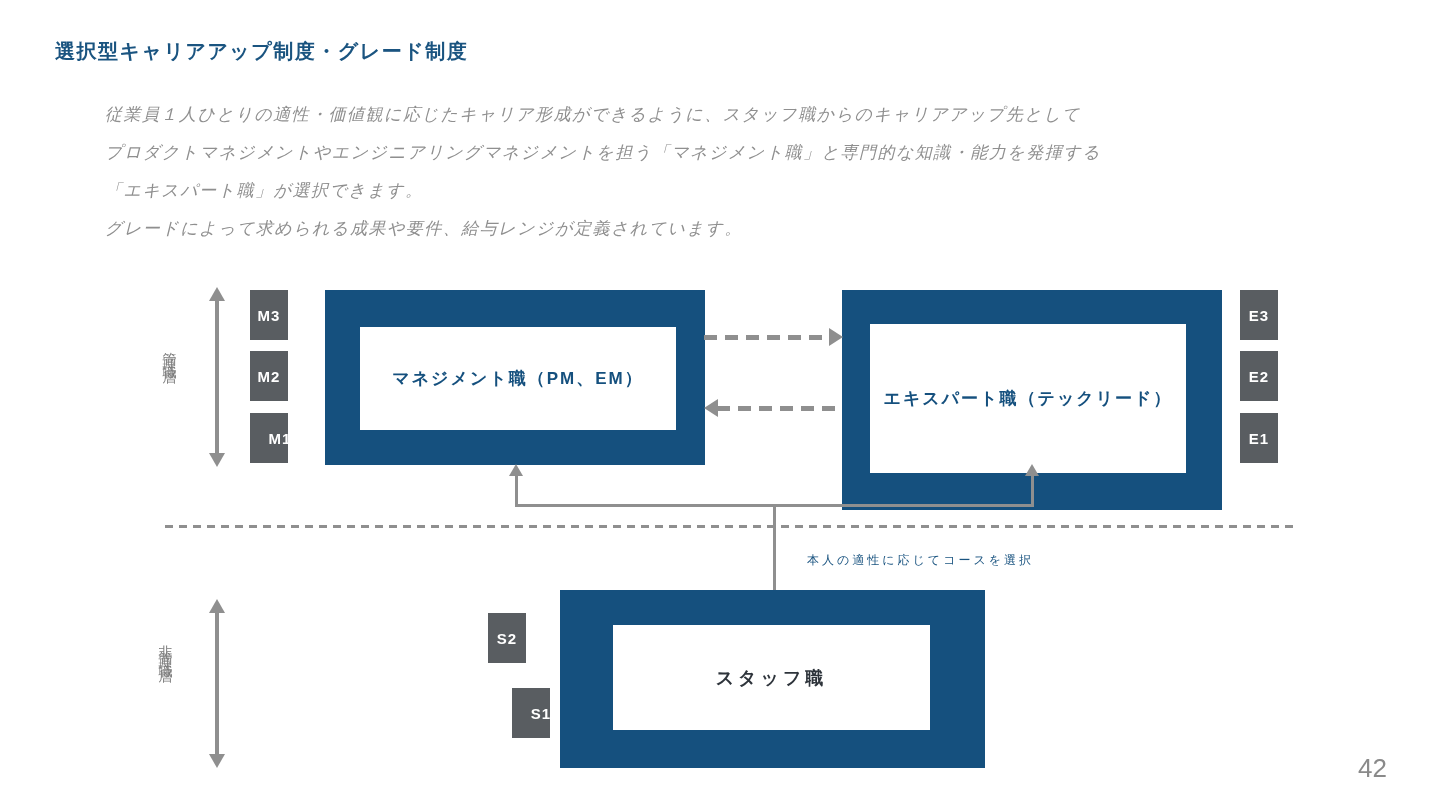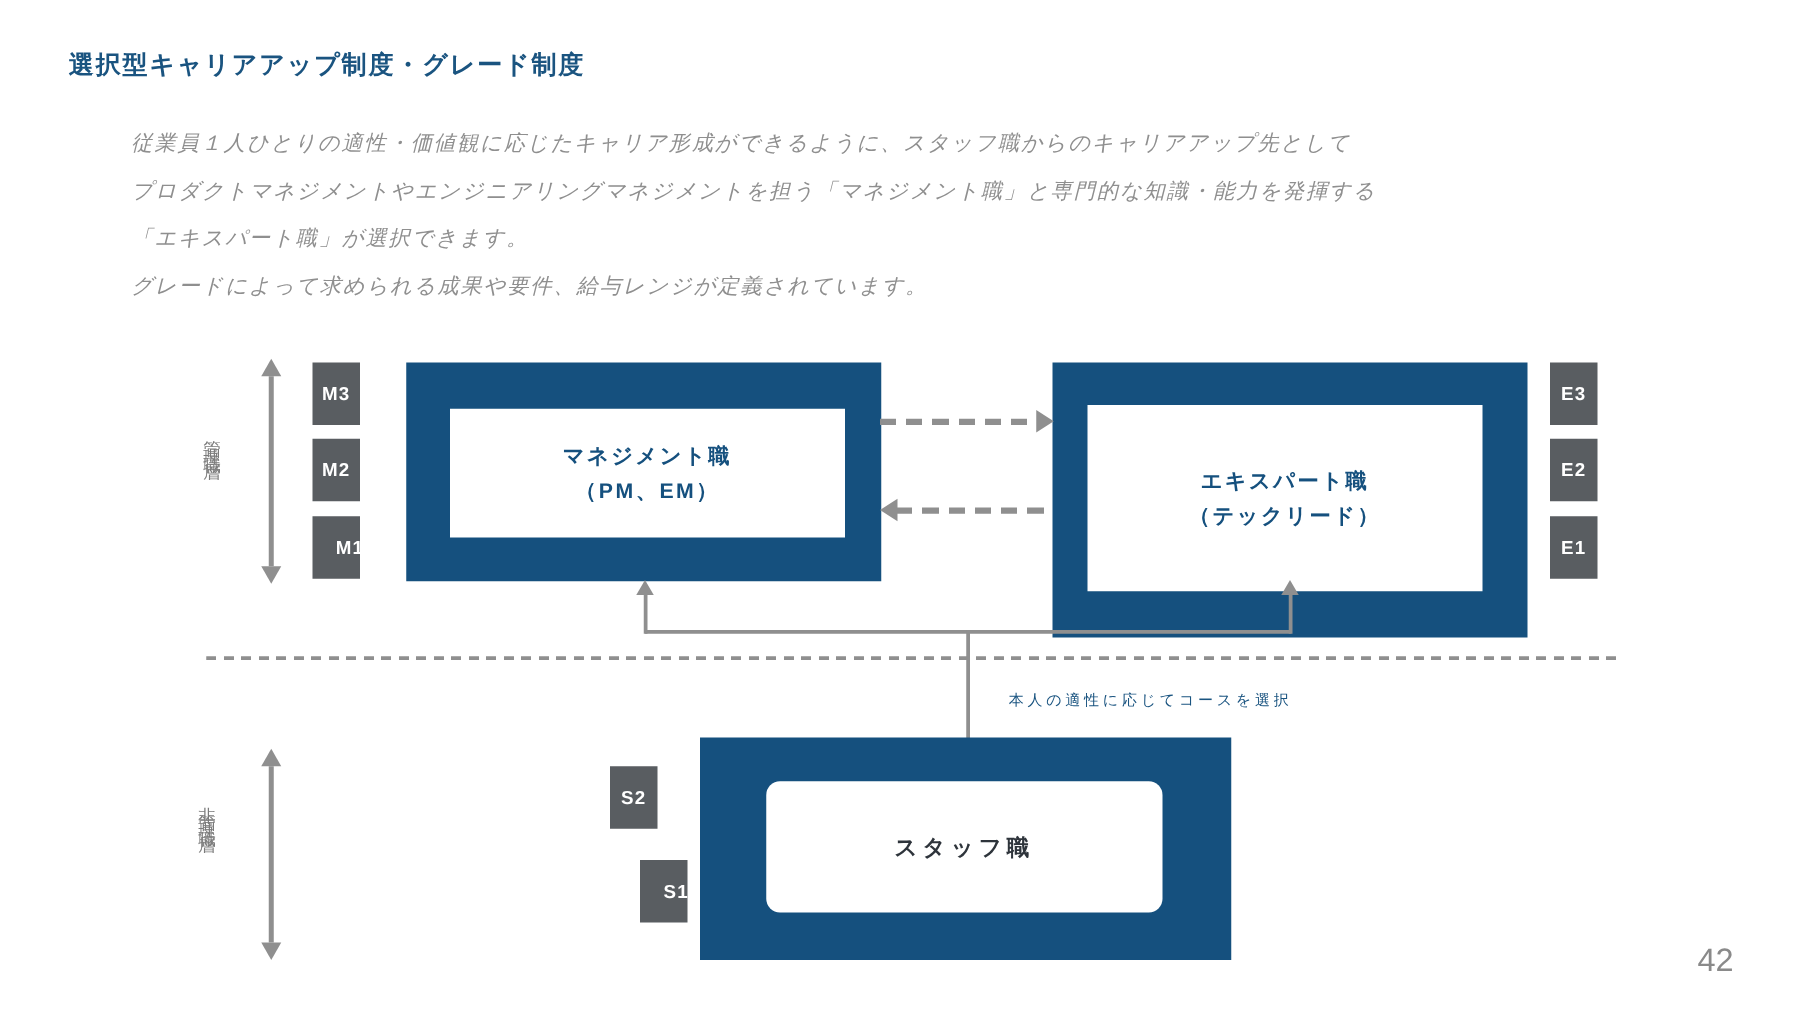--- a/index.html
+++ b/index.html
@@ -22,21 +22,21 @@
   .grade {
     position: absolute; width: 38px; height: 50px; background: #595D61;
     color: #ffffff; font-weight: bold; font-size: 15px; letter-spacing: 1px;
     display: flex; align-items: center; justify-content: center;
   }
 
   
   .navy-box { position: absolute; background: #15507E; }
   .inner-white {
     position: absolute; background: #ffffff;
-    display: flex; flex-direction: column; align-items: center; justify-content: center;
+    display: flex; flex-direction: row; align-items: center; justify-content: center;
     text-align: center;
   }
   .box-title { color: #15507E; font-weight: bold; font-size: 17px; letter-spacing: 2px; line-height: 1.6; }
   .staff-title { color: #2E343B; font-weight: bold; font-size: 18px; letter-spacing: 4px; }
 
   
   .v-double { position: absolute; width: 18px; display: flex; flex-direction: column; align-items: center; }
   .v-double .line { width: 4px; flex: 1; background: #8F8F8F; }
   .tri-up    { width: 0; height: 0; border-left: 8px solid transparent; border-right: 8px solid transparent; border-bottom: 14px solid #8F8F8F; }
   .tri-down  { width: 0; height: 0; border-left: 8px solid transparent; border-right: 8px solid transparent; border-top: 14px solid #8F8F8F; }
@@ -143,21 +143,21 @@
   <div class="solid-v" style="left:773px; top:504px; height:87px;"></div>
 
   <div class="dashed-separator" style="left:165px; top:525px; width:1130px;"></div>
 
   <div class="course-note" style="left:807px; top:552px;">本人の適性に応じてコースを選択</div>
 
   <div class="grade" style="left:488px; top:613px;">S2</div>
   <div class="grade" style="left:512px; top:688px;padding-left:20px;">S1</div>
 
   <div class="navy-box" style="left:560px; top:590px; width:425px; height:178px;">
-    <div class="inner-white" style="inset:35px 55px 38px 53px;border-radius:11px;">
+    <div class="inner-white" style="inset:35px 55px 38px 53px;">
       <div class="staff-title">スタッフ職</div>
     </div>
   </div>
 
   <div class="v-double" style="left:208px; top:599px; height:169px;">
     <div class="tri-up"></div>
     <div class="line"></div>
     <div class="tri-down"></div>
   </div>
   <div class="v-label" style="left:157px; top:634px;">非管理職層</div>

